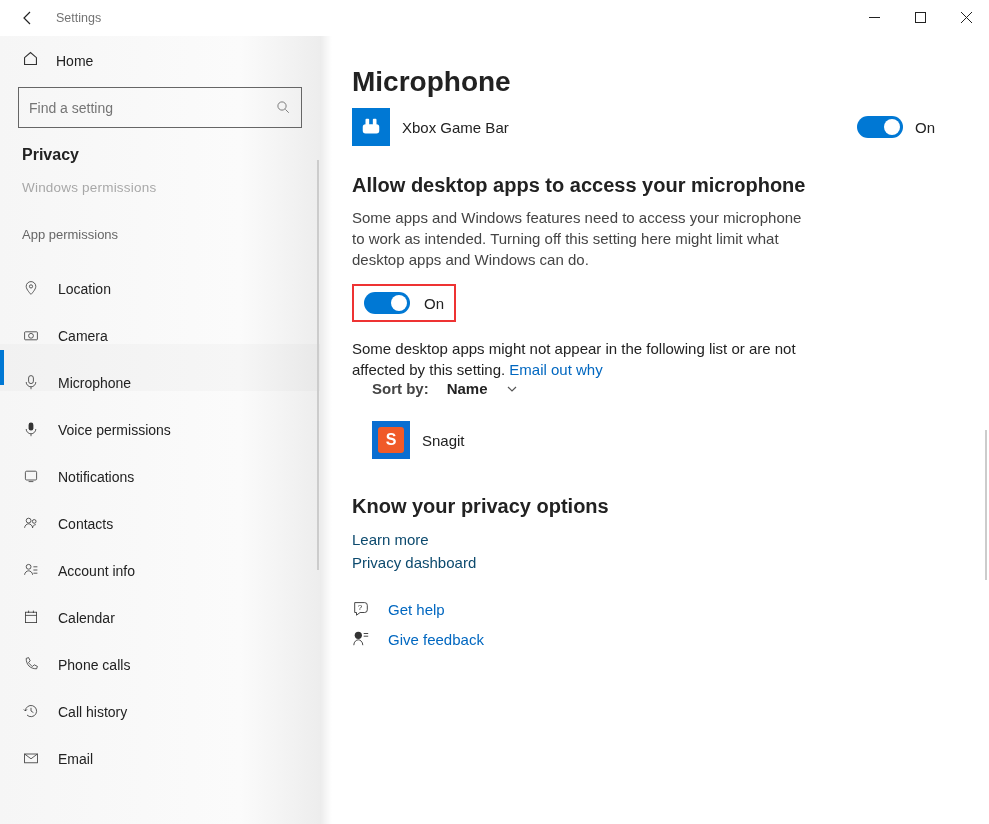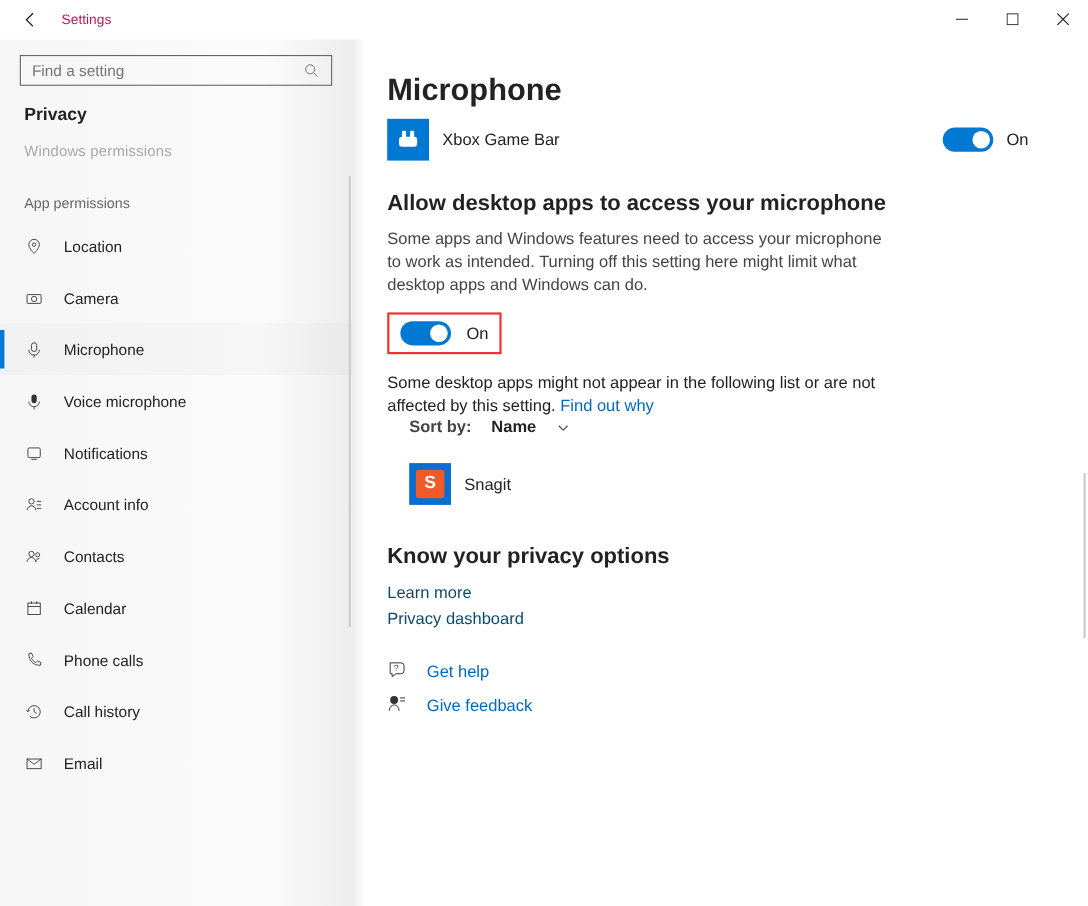--- a/index.html
+++ b/index.html
@@ -1,40 +1,40 @@
 <!DOCTYPE html>
 <html><head>
 <meta charset="utf-8">
 <style>
   * { box-sizing: border-box; margin: 0; padding: 0; font-family: "Segoe UI", Arial, sans-serif; }
   body { width: 989px; height: 824px; background: #fff; overflow: hidden; position: relative; }
 
   .titlebar { height: 36px; display: flex; align-items: center; padding: 0 0 0 18px; }
   .titlebar .back { width: 20px; height: 20px; display: flex; align-items: center; justify-content: center; margin-right: 18px; cursor: pointer; }
-  .titlebar .title { font-size: 12.5px; color: #be185d; }
+  .titlebar .title { font-size: 12.5px; color: #737373; }
   .winbtns { position: absolute; right: 0; top: 0; display: flex; }
   .winbtn { width: 46px; height: 34px; display: flex; align-items: center; justify-content: center; cursor: pointer; }
   .winbtn svg { display:block; }
 
   .layout { display: flex; height: calc(100% - 36px); }
 
   .sidebar { width: 320px; padding: 14px 0 0 0; background: linear-gradient(90deg,#f6f6f6 0%,#fbfbfb 75%,#ededed 100%); position: relative; }
   .sidebar::after{content:"";position:absolute;top:0;right:-12px;width:12px;height:100%;background:linear-gradient(90deg,rgba(0,0,0,0.08),rgba(0,0,0,0));pointer-events:none;}
   .home { display:flex; align-items:center; padding: 0 18px 16px 22px; cursor:pointer; }
   .home .icon { width:18px; margin-right:16px; }
   .home .label { font-size:14px; color:#222; }
 
-  .search { margin: 0 18px 18px 18px; display:flex; align-items:center; border:1px solid #666; height:28px; padding:0 10px; background:#fff0; }
+  .search { margin: 0 18px 18px 18px; display:flex; align-items:center; border:1px solid #666; height:41px; padding:0 10px; background:#fff0; }
   .search input { flex:1; border:none; outline:none; background:transparent; font-size:14px; color:#555; }
 
   .group-title { font-size:16px; font-weight:600; color:#222; padding: 0 22px 8px 22px; }
   .group-sub { font-size:13.5px; color:#666; padding: 8px 22px; letter-spacing:.2px; }
   .group-header { font-size:13px; color:#666; padding: 24px 22px 8px 22px; }
 
-  .nav-item { display:flex; align-items:center; height:47px; padding: 0 22px; cursor:pointer; position:relative; }
+  .nav-item { display:flex; align-items:flex-end; height:47px; padding: 0 22px; cursor:pointer; position:relative; }
   .nav-item .icon { width:18px; height:18px; margin-right:18px; color:#333; display:flex; align-items:center; justify-content:center; }
   .nav-item .label { font-size:14px; color:#222; }
   .nav-item.active::before { content:""; position:absolute; left:0; top:6px; bottom:6px; width:4px; background:#0078d4; }
   .nav-item.active { background: rgba(0,0,0,0.02); }
 
   .content { flex:1; padding: 30px 36px 0 32px; position:relative; overflow:hidden; }
   .page-title { font-size:28px; font-weight:600; color:#222; margin-bottom:10px; }
 
   .app-row { display:flex; align-items:center; margin:4px 0 28px 0; }
   .app-icon { width:38px; height:38px; background:#0078d4; display:flex; align-items:center; justify-content:center; margin-right:12px; }
@@ -98,20 +98,26 @@
         <svg width="11" height="11">
           <line x1="0" y1="0" x2="11" y2="11" stroke="#222"></line>
           <line x1="11" y1="0" x2="0" y2="11" stroke="#222"></line>
         </svg>
       </div>
   </div>
 </div>
 
 <div class="layout">
   <div class="sidebar">
+    <div class="home">
+      <span class="icon"><svg width="17" height="17" viewBox="0 0 20 20">
+            <path d="M3 9 10 3l7 6v8H3z" stroke="#333" fill="none" stroke-width="1.3"></path>
+          </svg></span>
+      <span class="label">Home</span>
+    </div>
     <div class="search">
       <input placeholder="Find a setting" style="">
       <svg width="15" height="15" viewBox="0 0 20 20">
           <circle cx="8" cy="8" r="5.5" stroke="#555" fill="none"></circle>
           <line x1="12.5" y1="12.5" x2="17" y2="17" stroke="#555"></line>
         </svg>
     </div>
     <div class="group-title">Privacy</div>
     <div class="group-sub" style="opacity:.55">Windows permissions</div>
     <div class="group-header">App permissions</div>
@@ -143,49 +149,49 @@
         </span>
       <span class="label">Microphone</span>
     </div>
     <div class="nav-item">
       <span class="icon">
           <svg width="16" height="16" viewBox="0 0 20 20">
             <rect x="7" y="2" width="6" height="10" rx="3" fill="#333"></rect>
             <path d="M4 10a6 6 0 0 0 12 0M10 16v3" stroke="#333" fill="none"></path>
           </svg>
         </span>
-      <span class="label">Voice microphone</span>
+      <span class="label">Voice permissions</span>
     </div>
     <div class="nav-item">
       <span class="icon">
           <svg width="16" height="16" viewBox="0 0 20 20">
             <rect x="3" y="4" width="14" height="11" rx="1.5" stroke="#333" fill="none"></rect>
             <path d="M7 17h6" stroke="#333"></path>
           </svg>
         </span>
       <span class="label">Notifications</span>
-    </div>
-    <div class="nav-item">
-      <span class="icon">
-          <svg width="16" height="16" viewBox="0 0 20 20">
-            <circle cx="7" cy="6" r="3" stroke="#333" fill="none"></circle>
-            <path d="M2 16c0-3 3-5 5-5s5 2 5 5M13 6h5M13 10h5M13 14h5" stroke="#333" fill="none"></path>
-          </svg>
-        </span>
-      <span class="label">Account info</span>
     </div>
     <div class="nav-item">
       <span class="icon">
           <svg width="16" height="16" viewBox="0 0 20 20">
             <circle cx="7" cy="7" r="3" stroke="#333" fill="none"></circle>
             <circle cx="14" cy="8" r="2.3" stroke="#333" fill="none"></circle>
             <path d="M2 16c0-3 3-5 5-5s5 2 5 5M12 16c0-2 2-4 4-4" stroke="#333" fill="none"></path>
           </svg>
         </span>
       <span class="label">Contacts</span>
+    </div>
+    <div class="nav-item">
+      <span class="icon">
+          <svg width="16" height="16" viewBox="0 0 20 20">
+            <circle cx="7" cy="6" r="3" stroke="#333" fill="none"></circle>
+            <path d="M2 16c0-3 3-5 5-5s5 2 5 5M13 6h5M13 10h5M13 14h5" stroke="#333" fill="none"></path>
+          </svg>
+        </span>
+      <span class="label">Account info</span>
     </div>
     <div class="nav-item">
       <span class="icon">
           <svg width="16" height="16" viewBox="0 0 20 20">
             <rect x="3" y="4" width="14" height="13" stroke="#333" fill="none"></rect>
             <line x1="3" y1="8" x2="17" y2="8" stroke="#333"></line>
             <line x1="7" y1="2" x2="7" y2="5" stroke="#333"></line>
             <line x1="13" y1="2" x2="13" y2="5" stroke="#333"></line>
           </svg>
         </span>
@@ -239,21 +245,21 @@
 
     <div class="section-h">Allow desktop apps to access your microphone</div>
     <div class="section-p">Some apps and Windows features need to access your microphone to work as intended. Turning off this setting here might limit what desktop apps and Windows can do.</div>
 
     <div class="toggle-box">
       <div class="toggle"></div>
       <div class="toggle-label">On</div>
     </div>
 
     <div class="info-line">
-      <span>Some desktop apps might not appear in the following list or are not affected by this setting. </span><span class="link">Find out why</span>
+      <span>Some desktop apps might not appear in the following list or are not affected by this setting. </span><span class="link">Email out why</span>
     </div>
 
     <div class="sort-row">
       <span>Sort by:</span>
       <span class="val">Name</span>
       <svg width="12" height="12" viewBox="0 0 12 12">
           <path d="M2 4l4 4 4-4" stroke="#555" fill="none" stroke-width="1.2"></path>
         </svg>
     </div>
 

